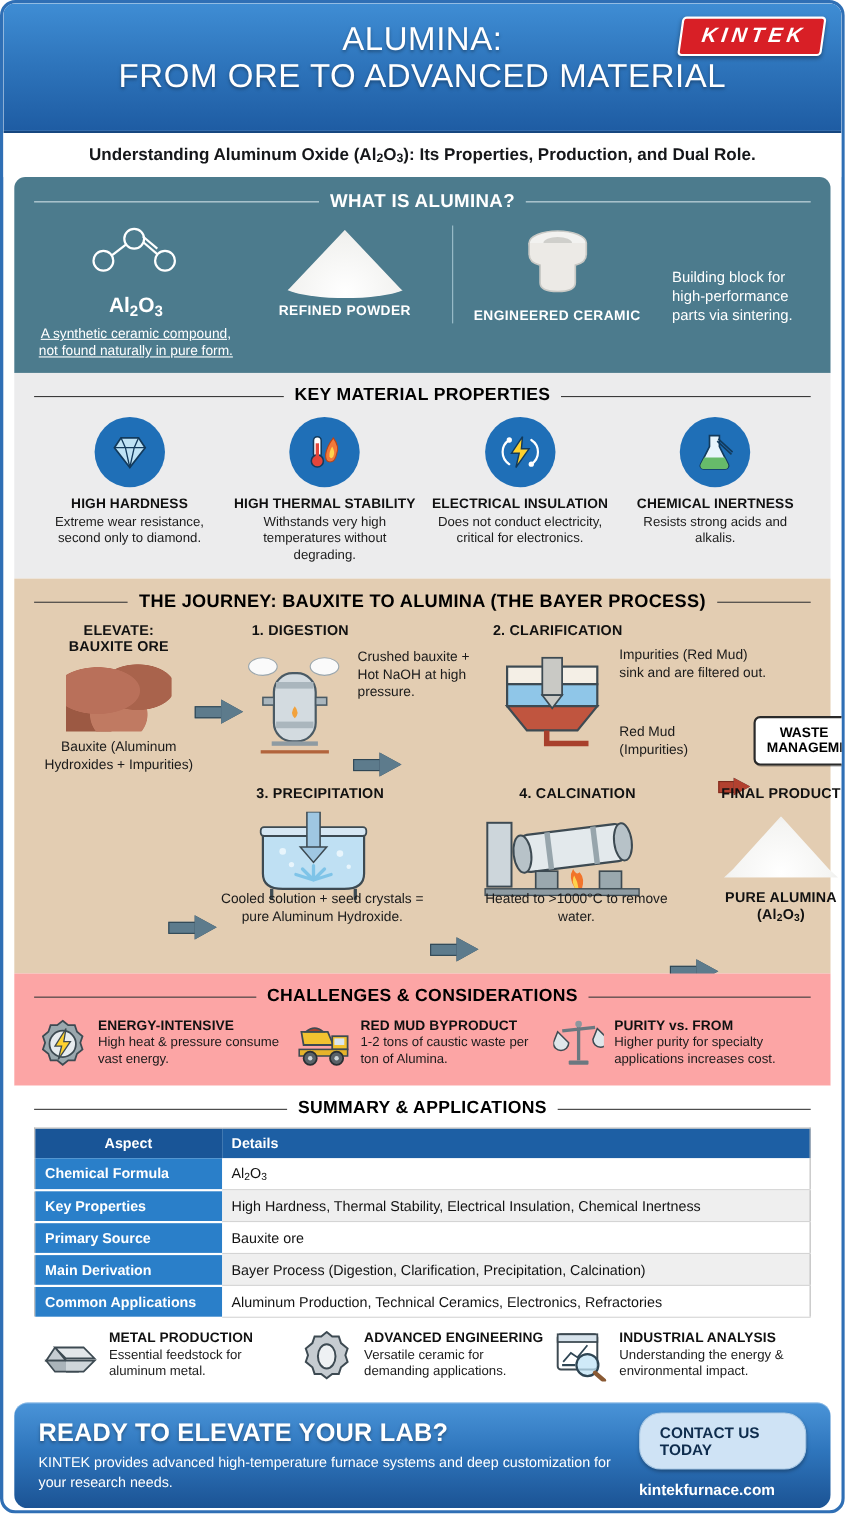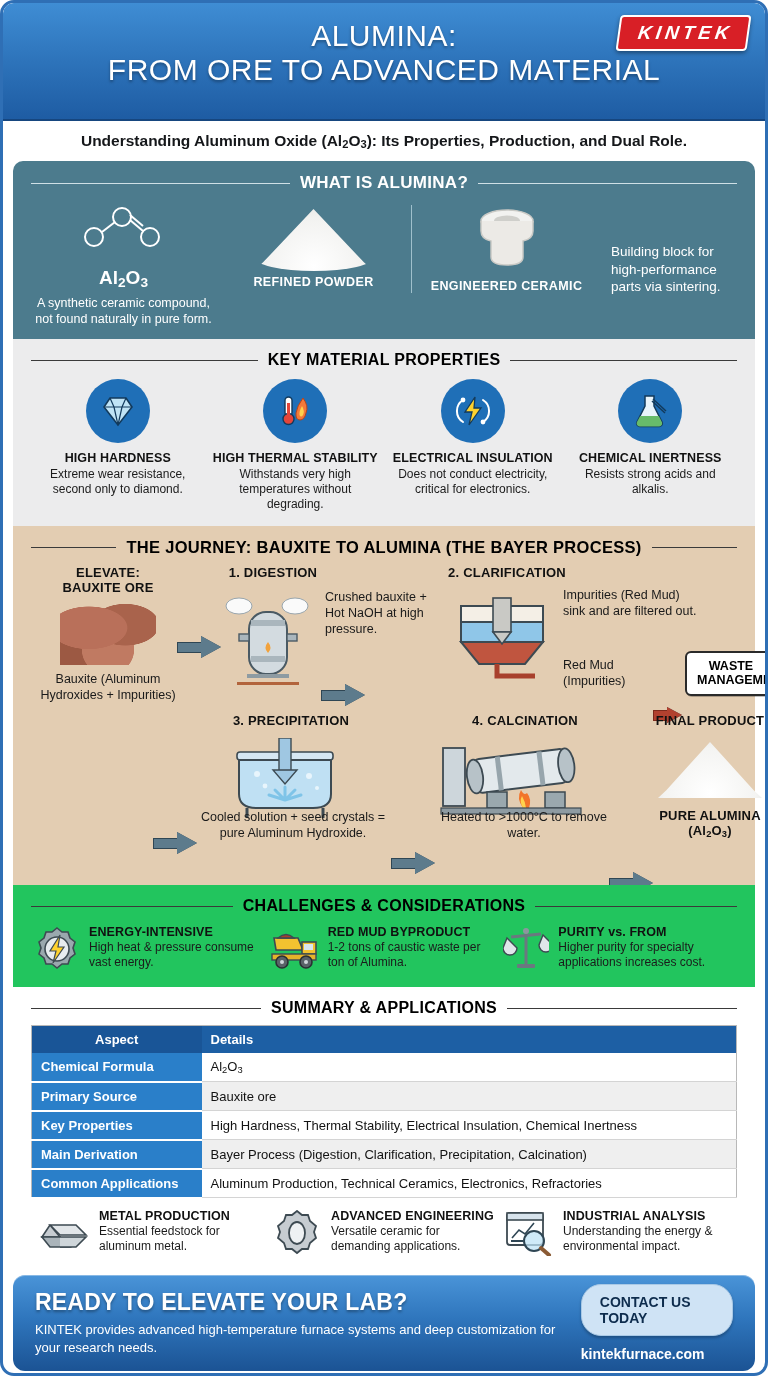--- a/index.html
+++ b/index.html
@@ -82,21 +82,21 @@
   }
   .s-what .sec-head .rule { background: #cfe0e6; }
   .s-what .stitle { color:#ffffff; font-size: 17px; }
   .what-row { display: flex; align-items: flex-start; padding: 4px 6px 0; }
   .what-col { flex: 1; text-align: center; position: relative; }
   .what-col.c1 { flex: 0 0 185px; }
   .what-col.c2 { flex: 0 0 195px; }
   .what-col.c3 { flex: 0 0 190px; border-left: 1px solid #9fc0cc; }
   .what-col.c4 { flex: 1; text-align: left; padding-left: 10px; padding-top: 38px; }
   .formula { font-size: 19px; font-weight: bold; margin-top: 2px; }
-  .what-desc { font-size: 12.5px; line-height: 1.28; margin-top: 5px; }
+  .what-desc { font-size: 12.5px; line-height: 1.28; margin-top: 5px; text-decoration: underline; }
   .what-cap { font-size: 12.5px; font-weight: bold; letter-spacing: .4px; margin-top: 4px; }
   .what-note { font-size: 13.5px; line-height: 1.3; }
 
   .powder-cone {
     width: 120px; height: 62px; margin: 4px auto 2px;
     background: radial-gradient(ellipse at 50% 92%, #ffffff 0%, #f2f2f0 60%, #dcdcd8 100%);
     clip-path: polygon(50% 0%, 92% 86%, 100% 100%, 0% 100%, 8% 86%);
     border-radius: 0 0 50% 50%/0 0 22% 22%;
   }
 
@@ -147,21 +147,21 @@
       radial-gradient(ellipse at 50% 75%, #c07a62 0 38%, transparent 39%),
       radial-gradient(ellipse at 20% 78%, #9c5943 0 28%, transparent 29%);
   }
   .alumina-cone {
     width: 104px; height: 56px; margin: 0 auto;
     background: radial-gradient(ellipse at 50% 92%, #ffffff 0%, #f4f4f2 62%, #dedede 100%);
     clip-path: polygon(50% 0%, 92% 86%, 100% 100%, 0% 100%, 8% 86%);
   }
 
   
-  .s-chal { background: #22c55e; margin: 0 10px; padding-bottom: 14px; }
+  .s-chal { background: #fca5a5; margin: 0 10px; padding-bottom: 14px; }
   .chal-row { display:flex; padding: 2px 8px 0; gap: 2px; align-items: flex-end; }
   .chal { flex: 1; display:flex; align-items:flex-start; gap: 8px; }
   .chal-ico { flex: 0 0 48px; height: 48px; display:flex; align-items:center; justify-content:center; }
   .chal-name { font-size: 12.5px; font-weight:bold; color:#111; letter-spacing:.1px;}
   .chal-desc { font-size: 12px; color:#1b1b1b; line-height:1.25; margin-top:1px;}
 
   
   .s-sum { background: #ffffff; margin: 0 10px; padding-bottom: 6px; }
   table.summary { width: calc(100% - 12px); margin: 0 6px; border-collapse: collapse; }
   table.summary th, table.summary td { padding: 6px 9px; font-size: 13px; text-align: left; }
@@ -524,26 +524,26 @@
           <th class="aspect">Aspect</th>
           <th>Details</th>
         </tr>
       </thead>
       <tbody>
         <tr>
           <td class="aspect">Chemical Formula</td>
           <td class="detail">Al<span class="sub">2</span>O<span class="sub">3</span></td>
         </tr>
         <tr>
+          <td class="aspect">Key Properties</td>
+          <td class="detail">High Hardness, Thermal Stability, Electrical Insulation, Chemical Inertness</td>
+        </tr>
+        <tr>
           <td class="aspect">Primary Source</td>
           <td class="detail">Bauxite ore</td>
-        </tr>
-        <tr>
-          <td class="aspect">Key Properties</td>
-          <td class="detail">High Hardness, Thermal Stability, Electrical Insulation, Chemical Inertness</td>
         </tr>
         <tr>
           <td class="aspect">Main Derivation</td>
           <td class="detail">Bayer Process (Digestion, Clarification, Precipitation, Calcination)</td>
         </tr>
         <tr>
           <td class="aspect">Common Applications</td>
           <td class="detail">Aluminum Production, Technical Ceramics, Electronics, Refractories</td>
         </tr>
       </tbody>

